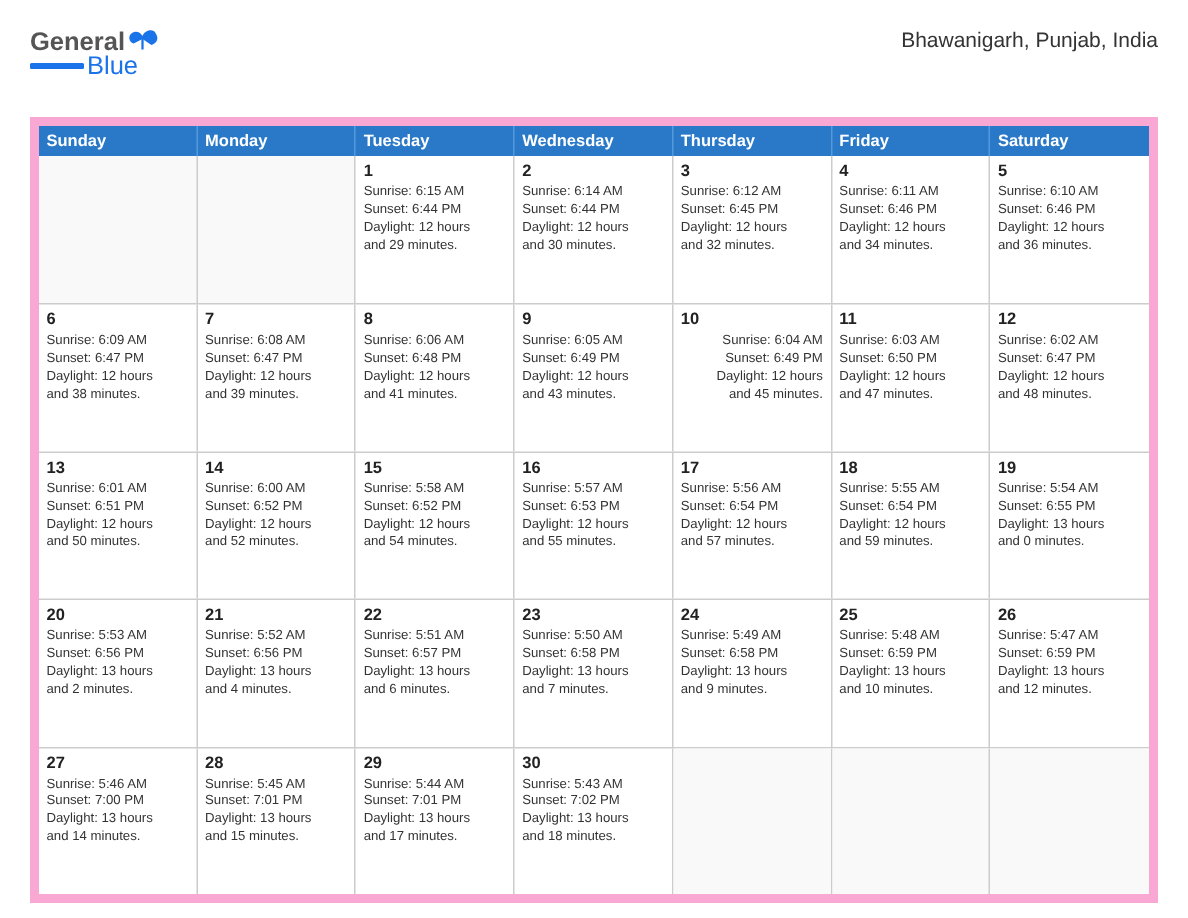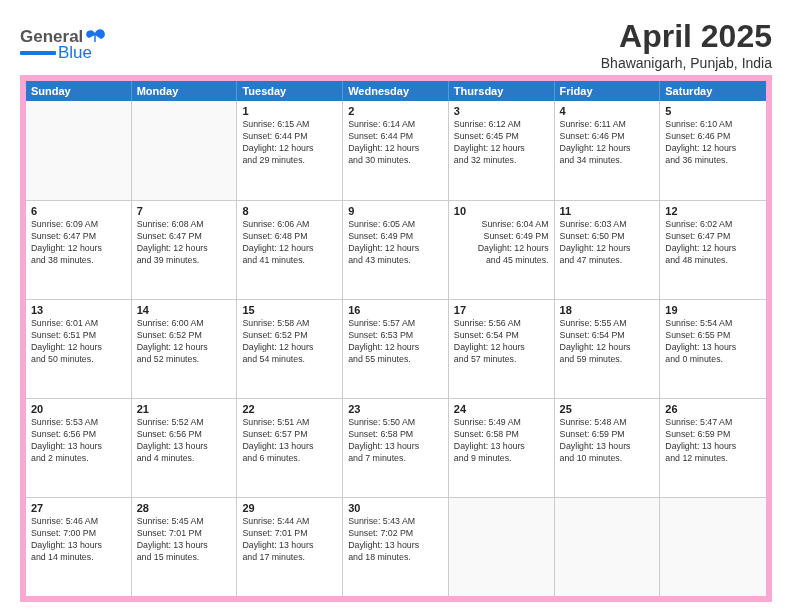--- a/index.html
+++ b/index.html
@@ -13,22 +13,22 @@
     .page {
       width: 792px;
       height: 612px;
       padding: 18px 20px 10px 20px;
       display: flex;
       flex-direction: column;
     }
     .header {
       display: flex;
       justify-content: space-between;
-      align-items: center;
-      margin-bottom: 4px;
+      align-items: flex-start;
+      margin-bottom: 24px;
     }
     .logo {
       display: flex;
       flex-direction: column;
       align-items: flex-start;
     }
     .title-block {
       text-align: right;
     }
     .month-title {
@@ -105,21 +105,20 @@
           <path d="M18 2 C15 0, 11 2, 10 5 C9 3, 6 1, 3 3 C0 5, 1 9, 4 10 L10 7 L16 11 C19 10, 22 7, 18 2Z" fill="#1a73e8"></path>
           <path d="M10 7 L10 14" stroke="#1a73e8" stroke-width="1.5" fill="none"></path>
         </svg>
       </div>
       <div style="display:flex;align-items:center;margin-top:-4px;">
         <div style="width:36px;height:4px;background:#1a73e8;border-radius:1px;"></div>
         <span style="font-size:17px;font-weight:normal;color:#1a73e8;margin-left:2px;">Blue</span>
       </div>
     </div>
     <div class="title-block">
-      <div class="month-title">April 2025</div>
       <div class="location">Bhawanigarh, Punjab, India</div>
     </div>
   </div>
 
   <div class="calendar">
     <div class="cal-header">
     <div class="cal-header-cell">Sunday</div>
         <div class="cal-header-cell">Monday</div>
         <div class="cal-header-cell">Tuesday</div>
         <div class="cal-header-cell">Wednesday</div>

